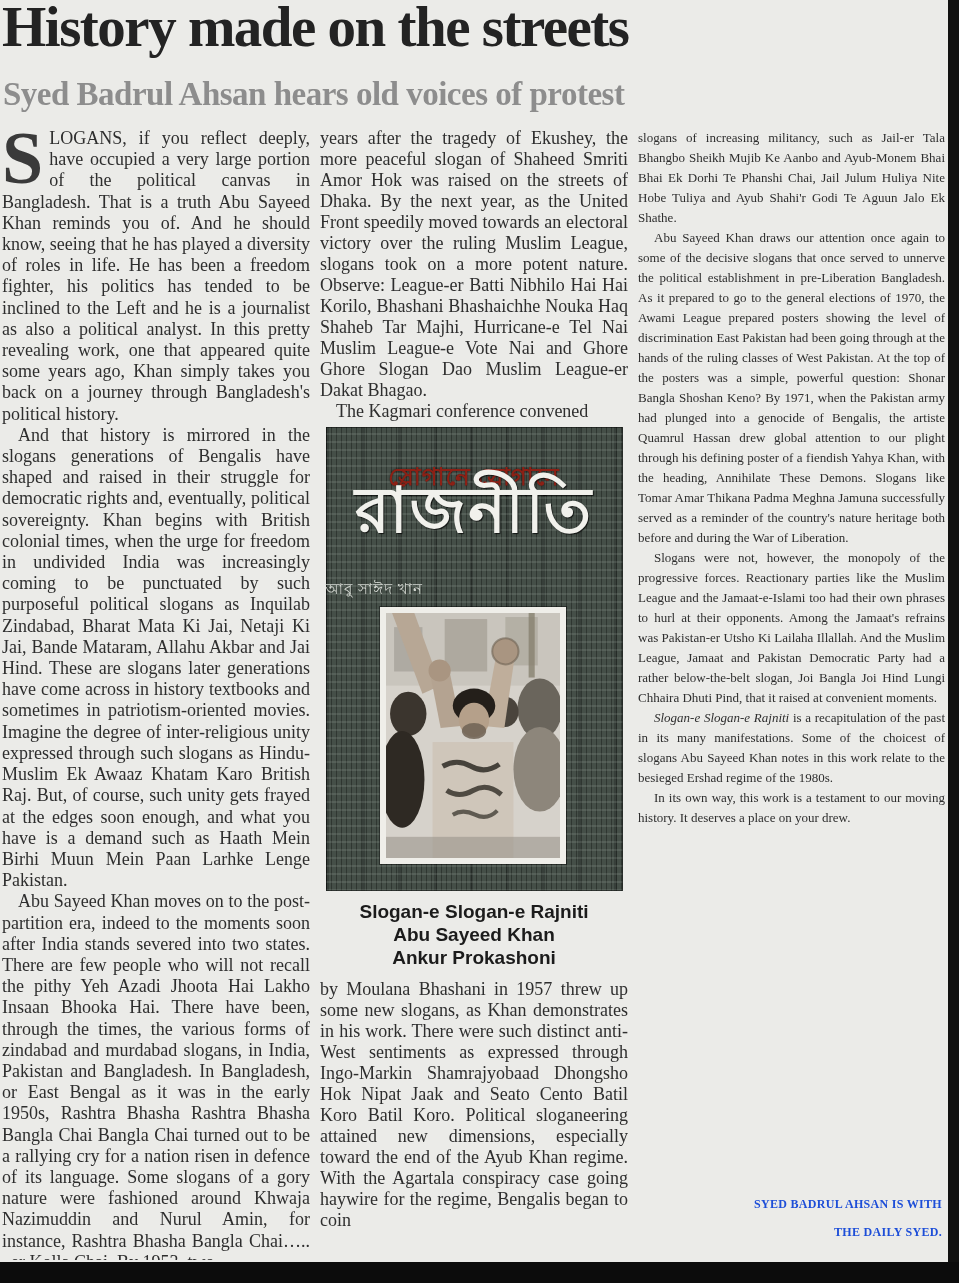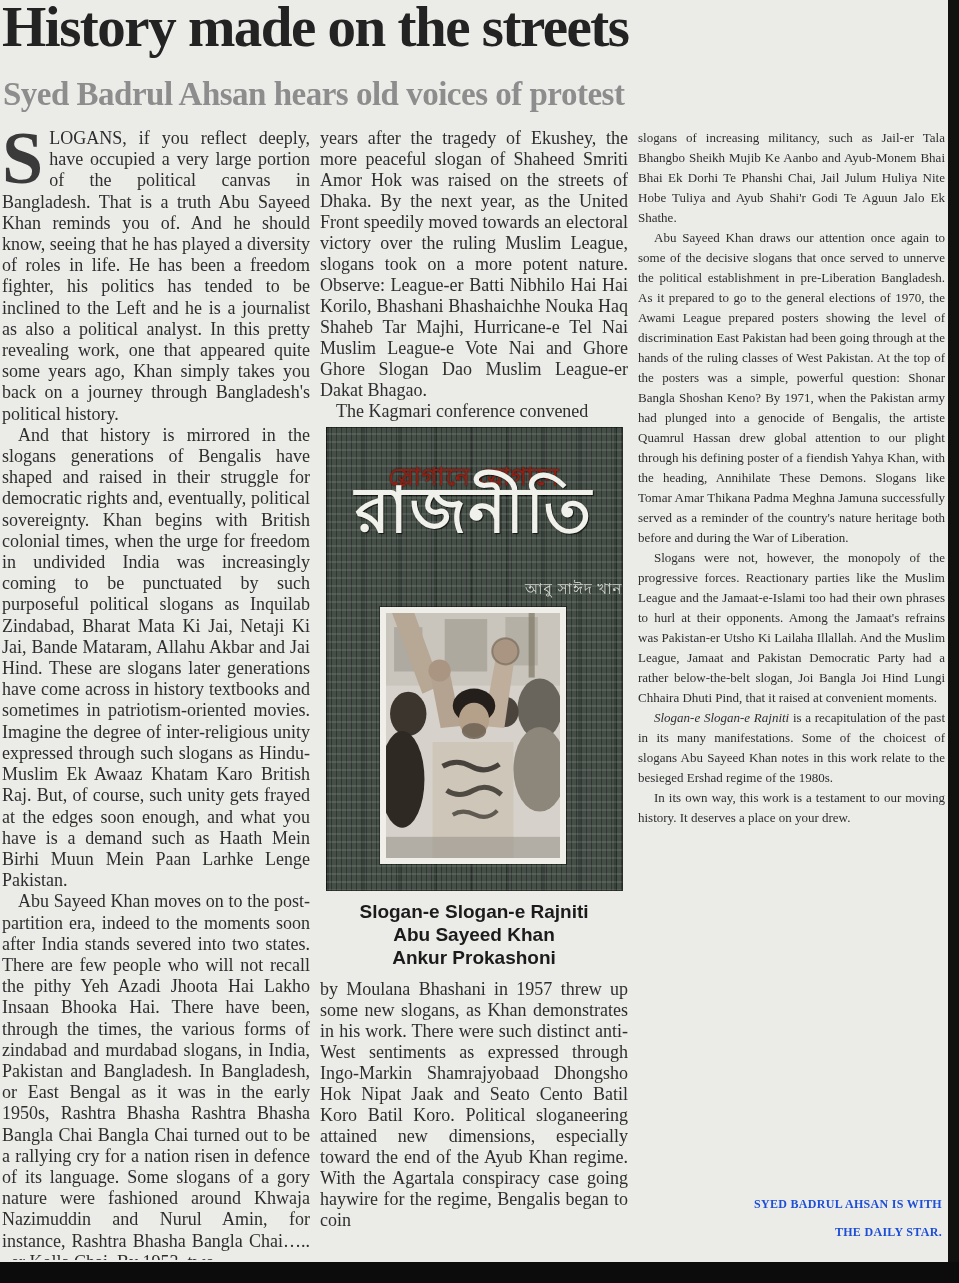--- a/index.html
+++ b/index.html
@@ -58,21 +58,21 @@
     text-shadow:0 0 2px rgba(0,0,0,0.6);
   }
   .cover-title{
     position:absolute;top:74px;left:0;width:100%;
     text-align:center;font-size:63px;font-weight:bold;
     color:#f1f1ec;letter-spacing:2px;
     text-shadow:1px 1px 1px rgba(0,0,0,0.7);
   }
   .cover-author{
     position:absolute;top:152px;left:0;width:100%;
-    text-align:right;font-size:15px;
+    text-align:left;font-size:15px;
     color:#d3d7d1;letter-spacing:1px;
   }
   .cover-photo{
     position:absolute;left:54px;top:180px;
     width:174px;height:245px;
     background:#d6d2cb;
     border:6px solid #efeee9;
     box-shadow:0 0 0 1px rgba(0,0,0,0.4);
   }
   .cover-photo svg{display:block;width:100%;height:100%;}
@@ -173,19 +173,19 @@
   <div class="col col3">
     <p class="para">slogans of increasing militancy, such as Jail-er Tala Bhangbo Sheikh Mujib Ke Aanbo and Ayub-Monem Bhai Bhai Ek Dorhi Te Phanshi Chai, Jail Julum Huliya Nite Hobe Tuliya and Ayub Shahi'r Godi Te Aguun Jalo Ek Shathe.</p>
     <p class="para indent">Abu Sayeed Khan draws our attention once again to some of the decisive slogans that once served to unnerve the political establishment in pre-Liberation Bangladesh. As it prepared to go to the general elections of 1970, the Awami League prepared posters showing the level of discrimination East Pakistan had been going through at the hands of the ruling classes of West Pakistan. At the top of the posters was a simple, powerful question: Shonar Bangla Shoshan Keno? By 1971, when the Pakistan army had plunged into a genocide of Bengalis, the artiste Quamrul Hassan drew global attention to our plight through his defining poster of a fiendish Yahya Khan, with the heading, Annihilate These Demons. Slogans like Tomar Amar Thikana Padma Meghna Jamuna successfully served as a reminder of the country's nature heritage both before and during the War of Liberation.</p>
     <p class="para indent">Slogans were not, however, the monopoly of the progressive forces. Reactionary parties like the Muslim League and the Jamaat-e-Islami too had their own phrases to hurl at their opponents. Among the Jamaat's refrains was Pakistan-er Utsho Ki Lailaha Illallah. And the Muslim League, Jamaat and Pakistan Democratic Party had a rather below-the-belt slogan, Joi Bangla Joi Hind Lungi Chhaira Dhuti Pind, that it raised at convenient moments.</p>
     <p class="para indent"><span class="italic">Slogan-e Slogan-e Rajniti</span><span> is a recapitulation of the past in its many manifestations. Some of the choicest of slogans Abu Sayeed Khan notes in this work relate to the besieged Ershad regime of the 1980s.</span></p>
     <p class="para indent">In its own way, this work is a testament to our moving history. It deserves a place on your drew.</p>
   </div>
 
   <div class="byline">
     <div>SYED BADRUL AHSAN IS WITH</div>
-    <div>THE DAILY STAR.</div>
+    <div>THE DAILY SYED.</div>
   </div>
 
   <div class="scan-edge-right"></div>
   <div class="scan-edge-bottom"></div>
 
 </div>
 
 </body></html>

